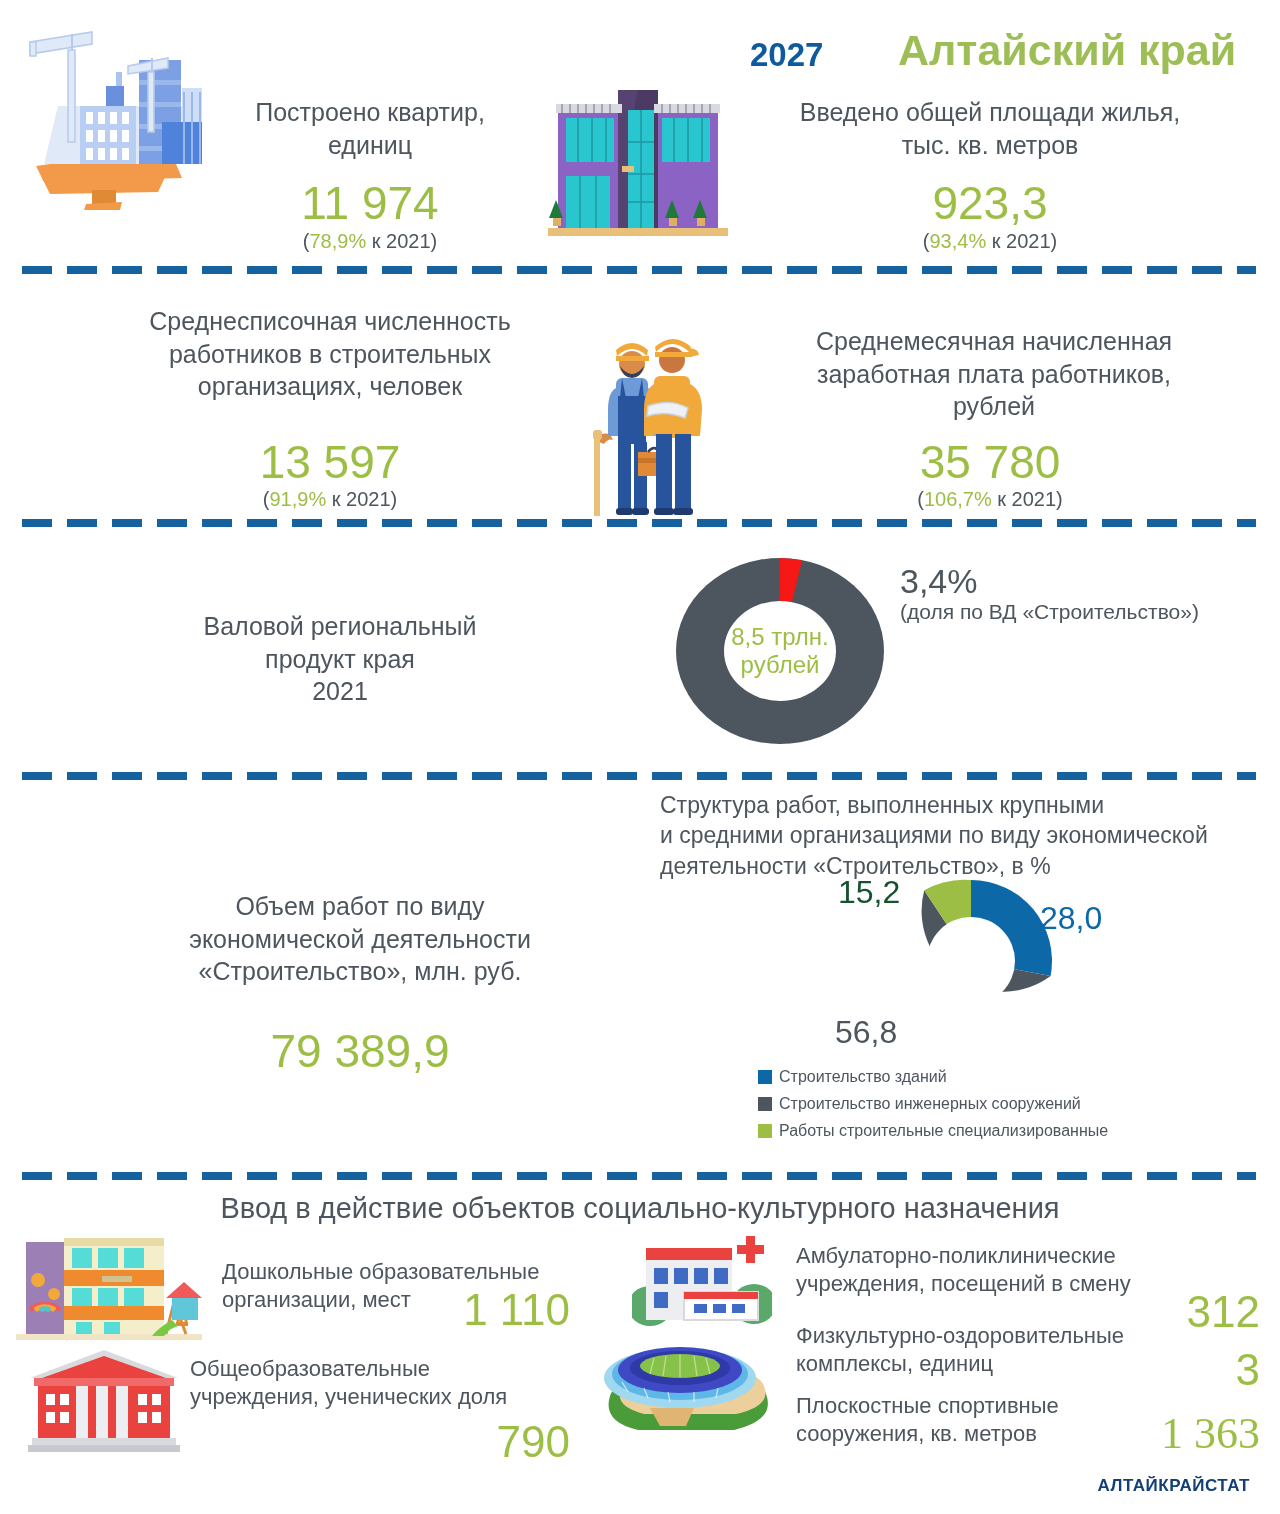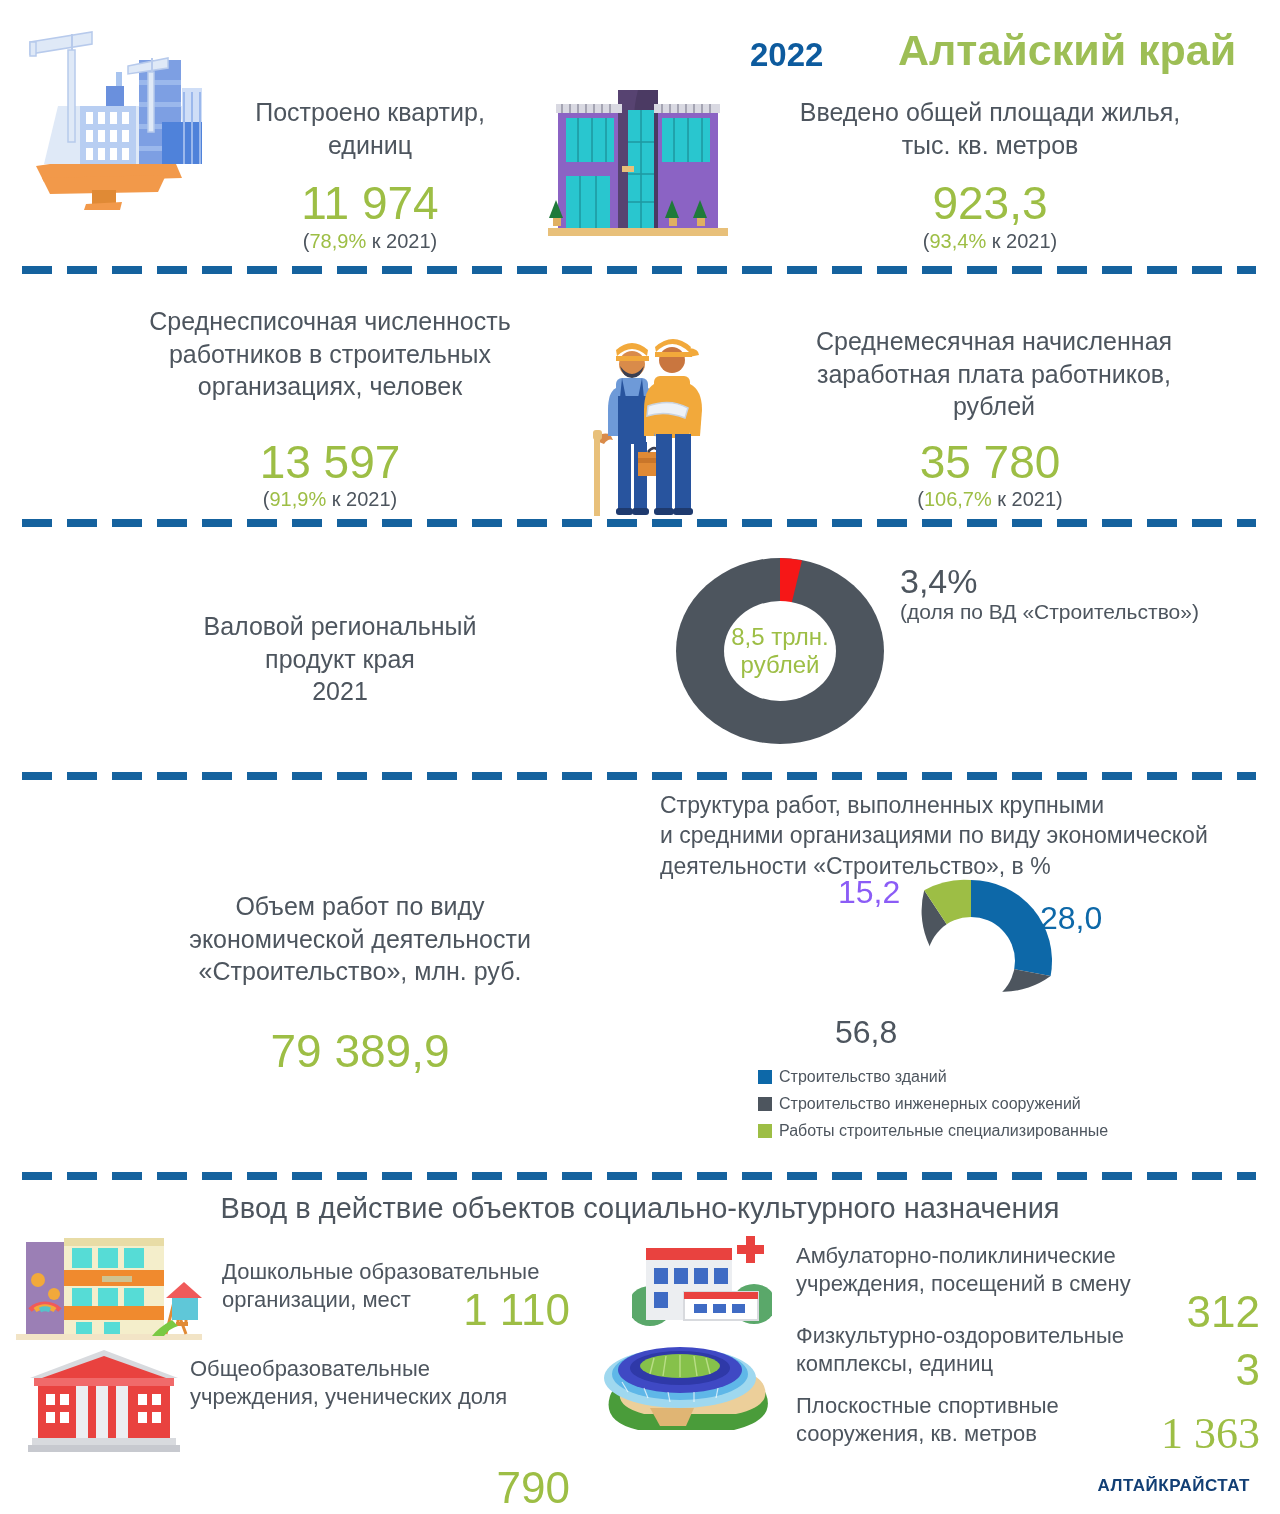--- a/index.html
+++ b/index.html
@@ -58,21 +58,21 @@
   }
 
   
   .legend{position:absolute;left:758px;top:1068px;}
   .legend-row{display:flex;align-items:center;margin-bottom:9px;}
   .legend-swatch{width:14px;height:14px;margin-right:7px;flex:0 0 auto;}
   .legend-text{font-size:16px;color:#4d555e;white-space:nowrap;}
 
   .val-blue{position:absolute;color:#0d68a8;font-size:32px;}
   .val-grey{position:absolute;color:#4d555e;font-size:32px;}
-  .val-green{position:absolute;color:#8b5cf6;font-size:32px;}
+  .val-green{position:absolute;color:#14532d;font-size:32px;}
 
   
   .sec-title{
     position:absolute;left:0;top:1192px;width:1280px;text-align:center;
     font-size:29px;color:#4d555e;
   }
   .b-lbl{position:absolute;font-size:22px;line-height:1.28;color:#4d555e;}
   .b-val{position:absolute;color:#9dbe45;font-size:44px;line-height:1;}
 
   .footer-logo{
@@ -136,21 +136,21 @@
       <line x1="66" y1="20" x2="66" y2="36" stroke="#b7caec" stroke-width="2"></line>
 
       <g fill="#dfe9f7" stroke="#b7caec" stroke-width="1.5">
         <rect x="142" y="58" width="6" height="60"></rect>
         <polygon points="122,52 162,44 162,54 122,60"></polygon>
       </g>
       <line x1="146" y1="44" x2="146" y2="58" stroke="#b7caec" stroke-width="2"></line>
     </svg>
   </div>
 
-  <div class="title-year">2022</div>
+  <div class="title-year">2027</div>
   <div class="title-region">Алтайский край</div>
 
   <div class="abs lbl" style="left:175px;top:96px;width:390px;">
     <div>Построено квартир,</div>
     <div>единиц</div>
   </div>
   <div class="abs big" style="left:175px;top:176px;width:390px;font-size:46px;">11 974</div>
   <div class="abs paren" style="left:175px;top:230px;width:390px;text-align:center;">
     <span>(</span><span class="pct">78,9%</span><span> к 2021)</span>
   </div>
@@ -442,21 +442,21 @@
       </g>
       <rect x="4" y="90" width="144" height="7" fill="#d8dade"></rect>
       <rect x="0" y="97" width="152" height="7" fill="#c7c9cf"></rect>
     </svg>
   </div>
 
   <div class="b-lbl" style="left:190px;top:1355px;width:390px;">
     <div>Общеобразовательные</div>
     <div>учреждения, ученических доля</div>
   </div>
-  <div class="b-val" style="left:450px;top:1466px;width:120px;text-align:right;">790</div>
+  <div class="b-val" style="left:450px;top:1420px;width:120px;text-align:right;">790</div>
 
   <div class="abs" style="left:632px;top:1234px;width:140px;height:96px;">
     <svg width="140" height="96" viewBox="0 0 140 96">
       <ellipse cx="18" cy="72" rx="22" ry="20" fill="#5aa86a"></ellipse>
       <ellipse cx="122" cy="70" rx="22" ry="20" fill="#5aa86a"></ellipse>
       <rect x="14" y="14" width="86" height="72" fill="#eceef1"></rect>
       <rect x="14" y="14" width="86" height="12" fill="#e9423f"></rect>
       <g fill="#3f6bc4">
         <rect x="22" y="34" width="14" height="16"></rect>
           <rect x="42" y="34" width="14" height="16"></rect>

